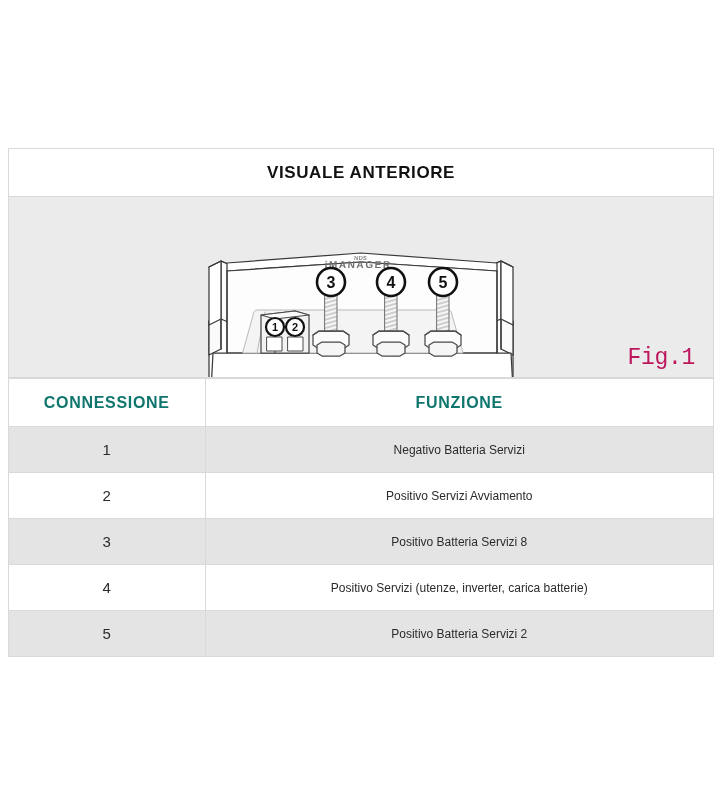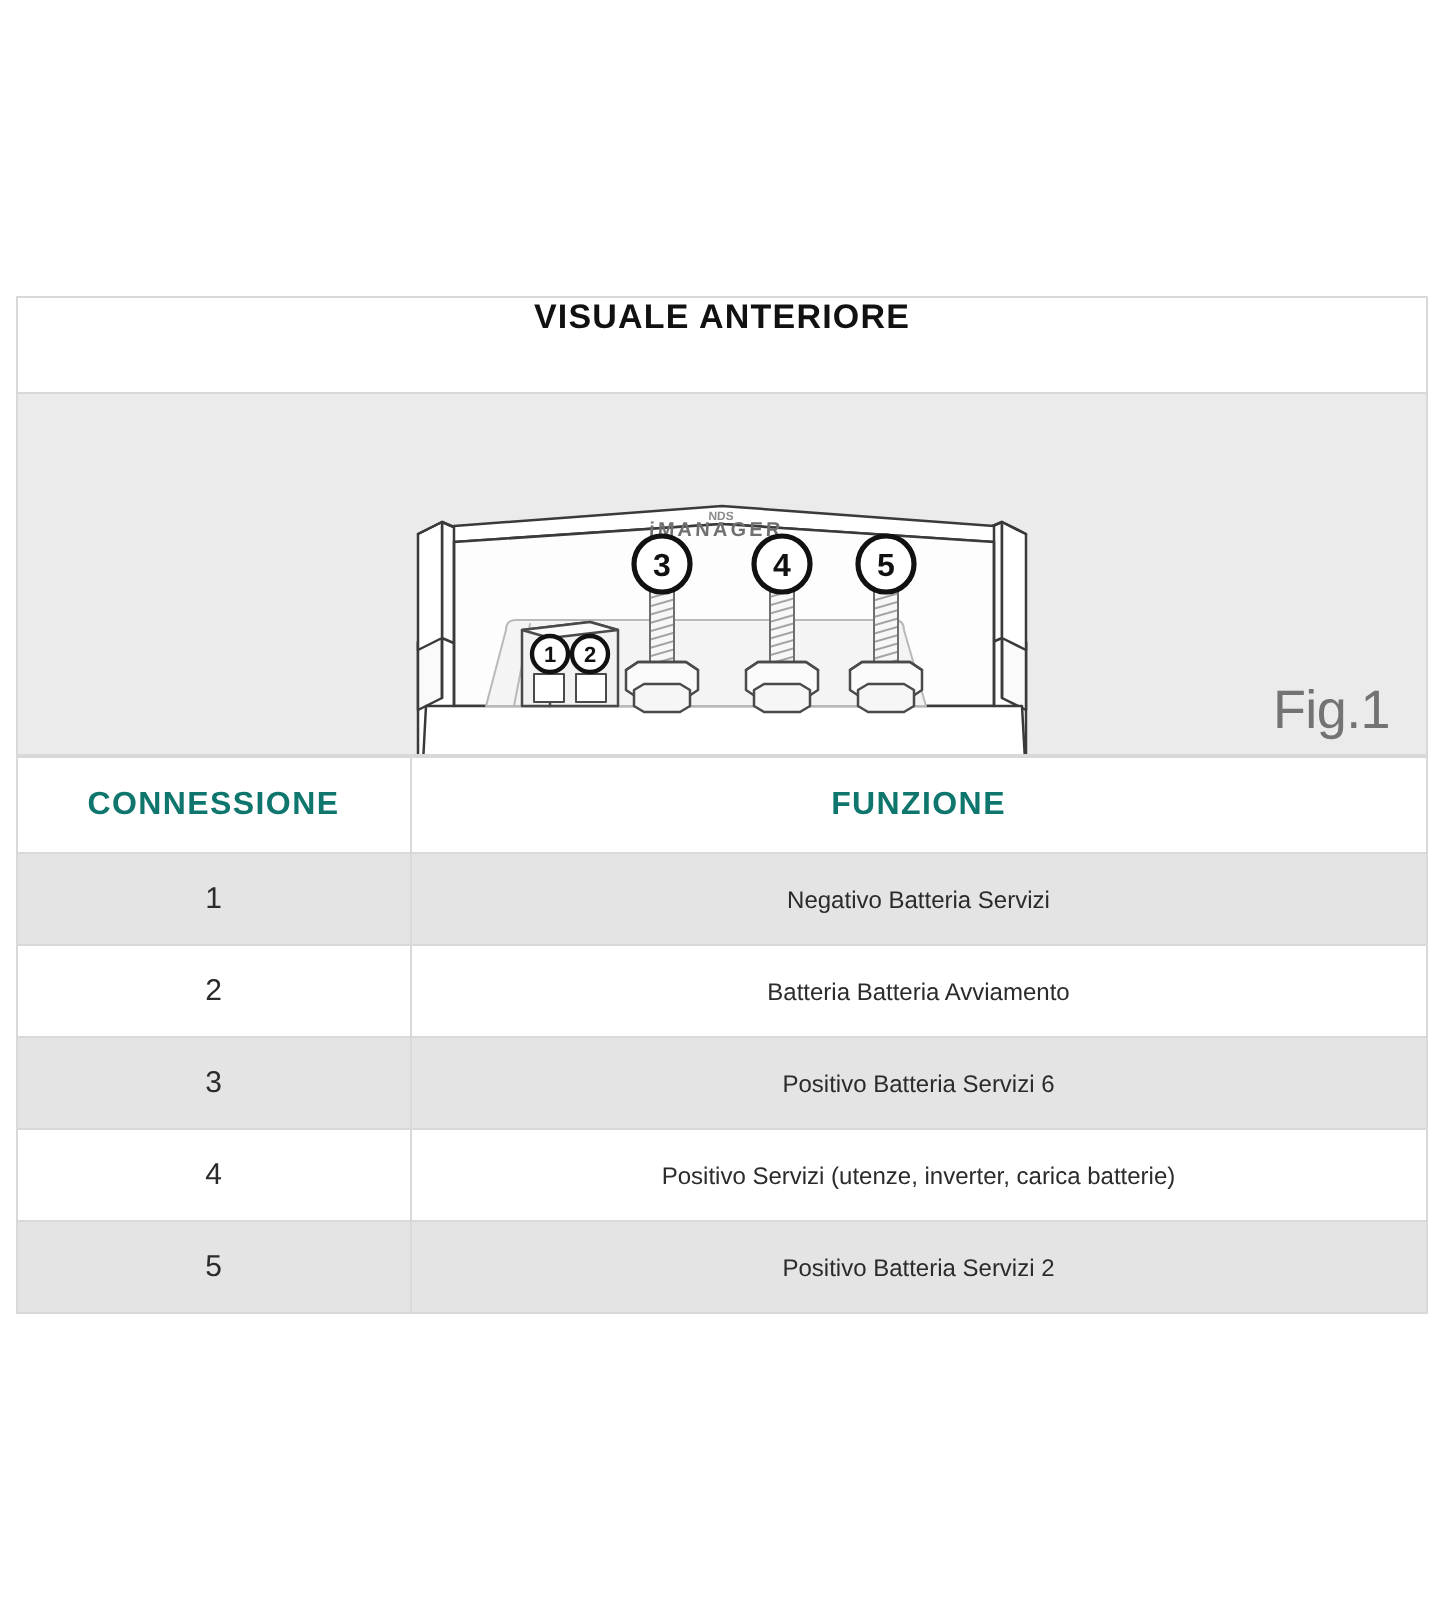--- a/index.html
+++ b/index.html
@@ -31,20 +31,21 @@
     width: 706px;
     border: 1px solid #d9d9d9;
     box-sizing: border-box;
     background: #ffffff;
   }
 
   
   .title-band {
     height: 47px;
     display: flex;
+    align-items: center;
     justify-content: center;
     background: #ffffff;
     border-bottom: 1px solid #d9d9d9;
   }
   .title-band .title-text {
     font-size: 17px;
     font-weight: bold;
     letter-spacing: 0.6px;
     color: #111111;
     text-transform: uppercase;
@@ -63,23 +64,24 @@
     left: 182px;
     top: 52px;
     width: 340px;
     height: 155px;
     display: block;
   }
   .fig-label {
     position: absolute;
     right: 18px;
     bottom: 6px;
-    font-size: 27px;
+    font-size: 23px;
     letter-spacing: -0.3px;
-    color: #737373;
+    color: #be185d;
+    font-family: Liberation Mono, monospace;
   }
 
   
   table.conn-table {
     width: 100%;
     border-collapse: collapse;
     table-layout: fixed;
   }
   table.conn-table col.c-num { width: 196px; }
   table.conn-table th,
@@ -250,25 +252,25 @@
           <th>FUNZIONE</th>
         </tr>
       </thead>
       <tbody>
         <tr class="row-alt">
           <td class="cell-num">1</td>
           <td>Negativo Batteria Servizi</td>
         </tr>
         <tr class="row-plain">
           <td class="cell-num">2</td>
-          <td>Batteria Batteria Avviamento</td>
+          <td>Positivo Servizi Avviamento</td>
         </tr>
         <tr class="row-alt">
           <td class="cell-num">3</td>
-          <td>Positivo Batteria Servizi 6</td>
+          <td>Positivo Batteria Servizi 8</td>
         </tr>
         <tr class="row-plain">
           <td class="cell-num">4</td>
           <td>Positivo Servizi (utenze, inverter, carica batterie)</td>
         </tr>
         <tr class="row-alt">
           <td class="cell-num">5</td>
           <td>Positivo Batteria Servizi 2</td>
         </tr>
       </tbody>

